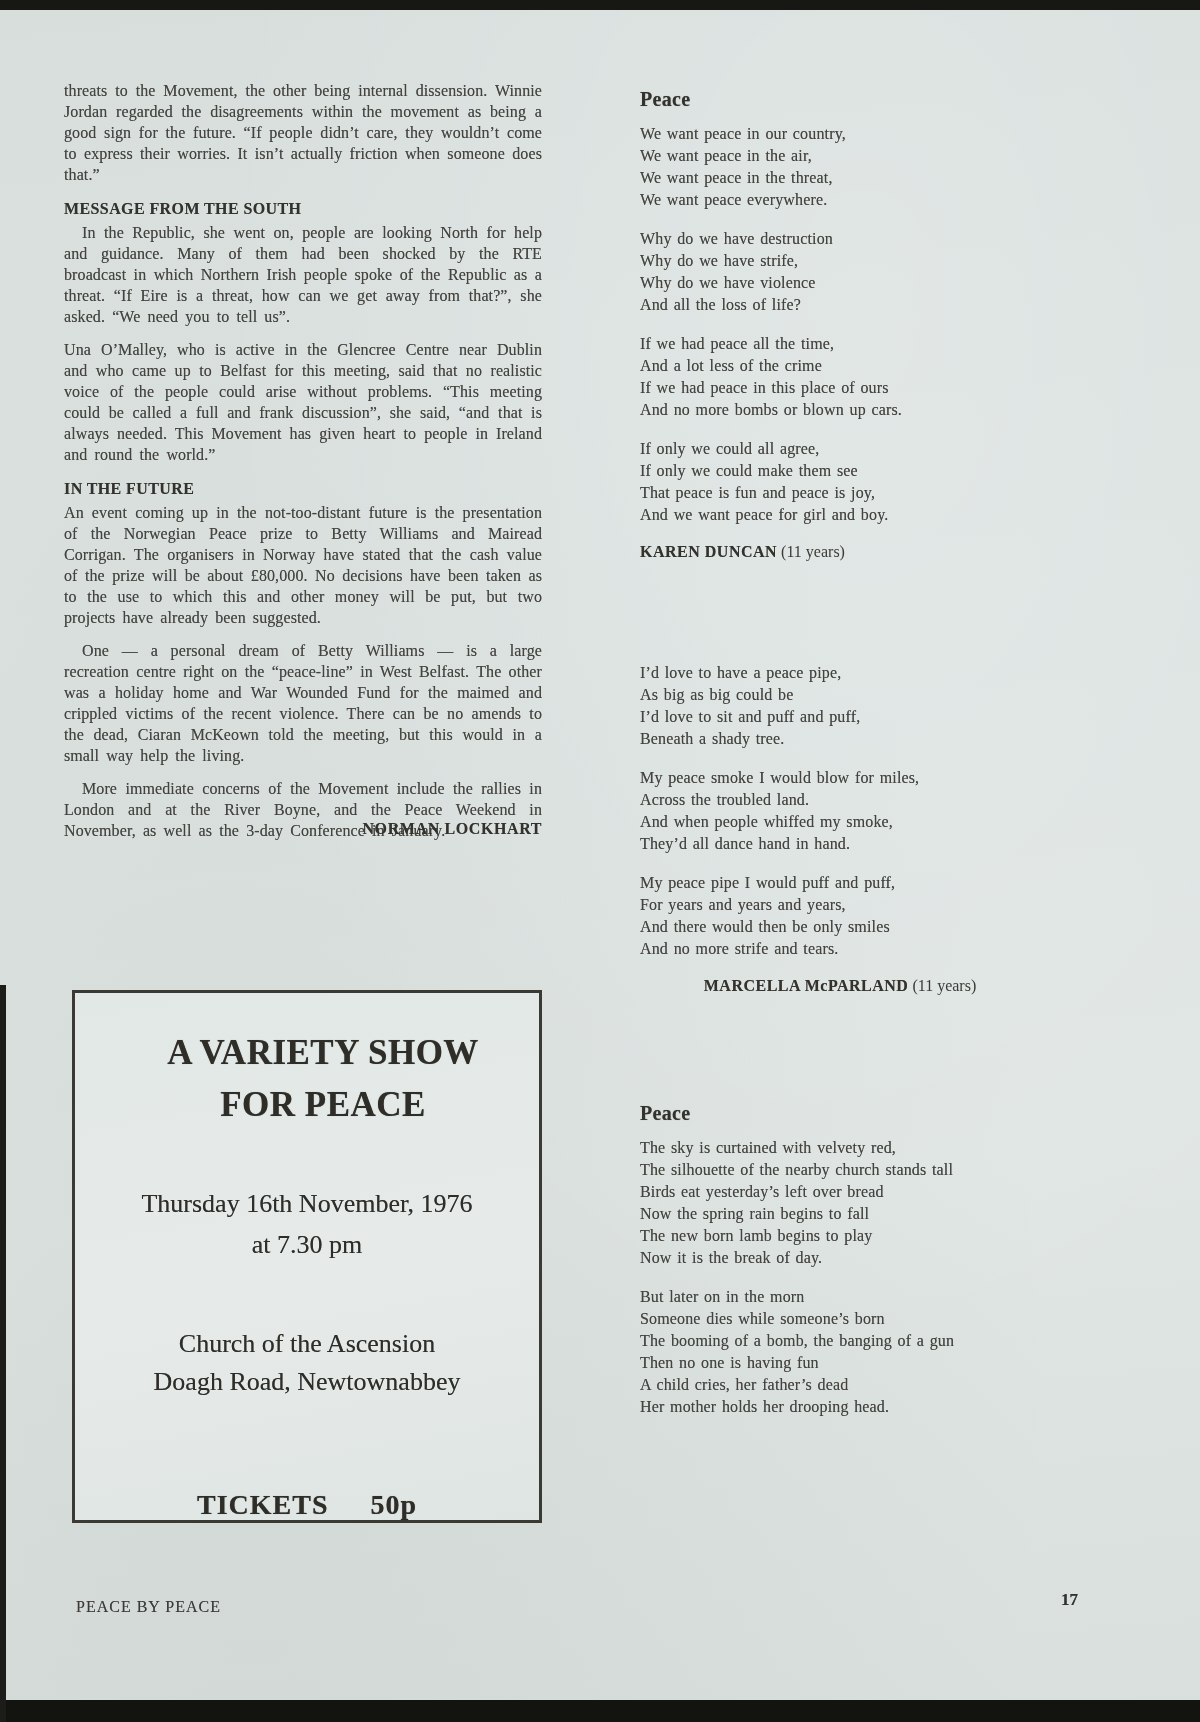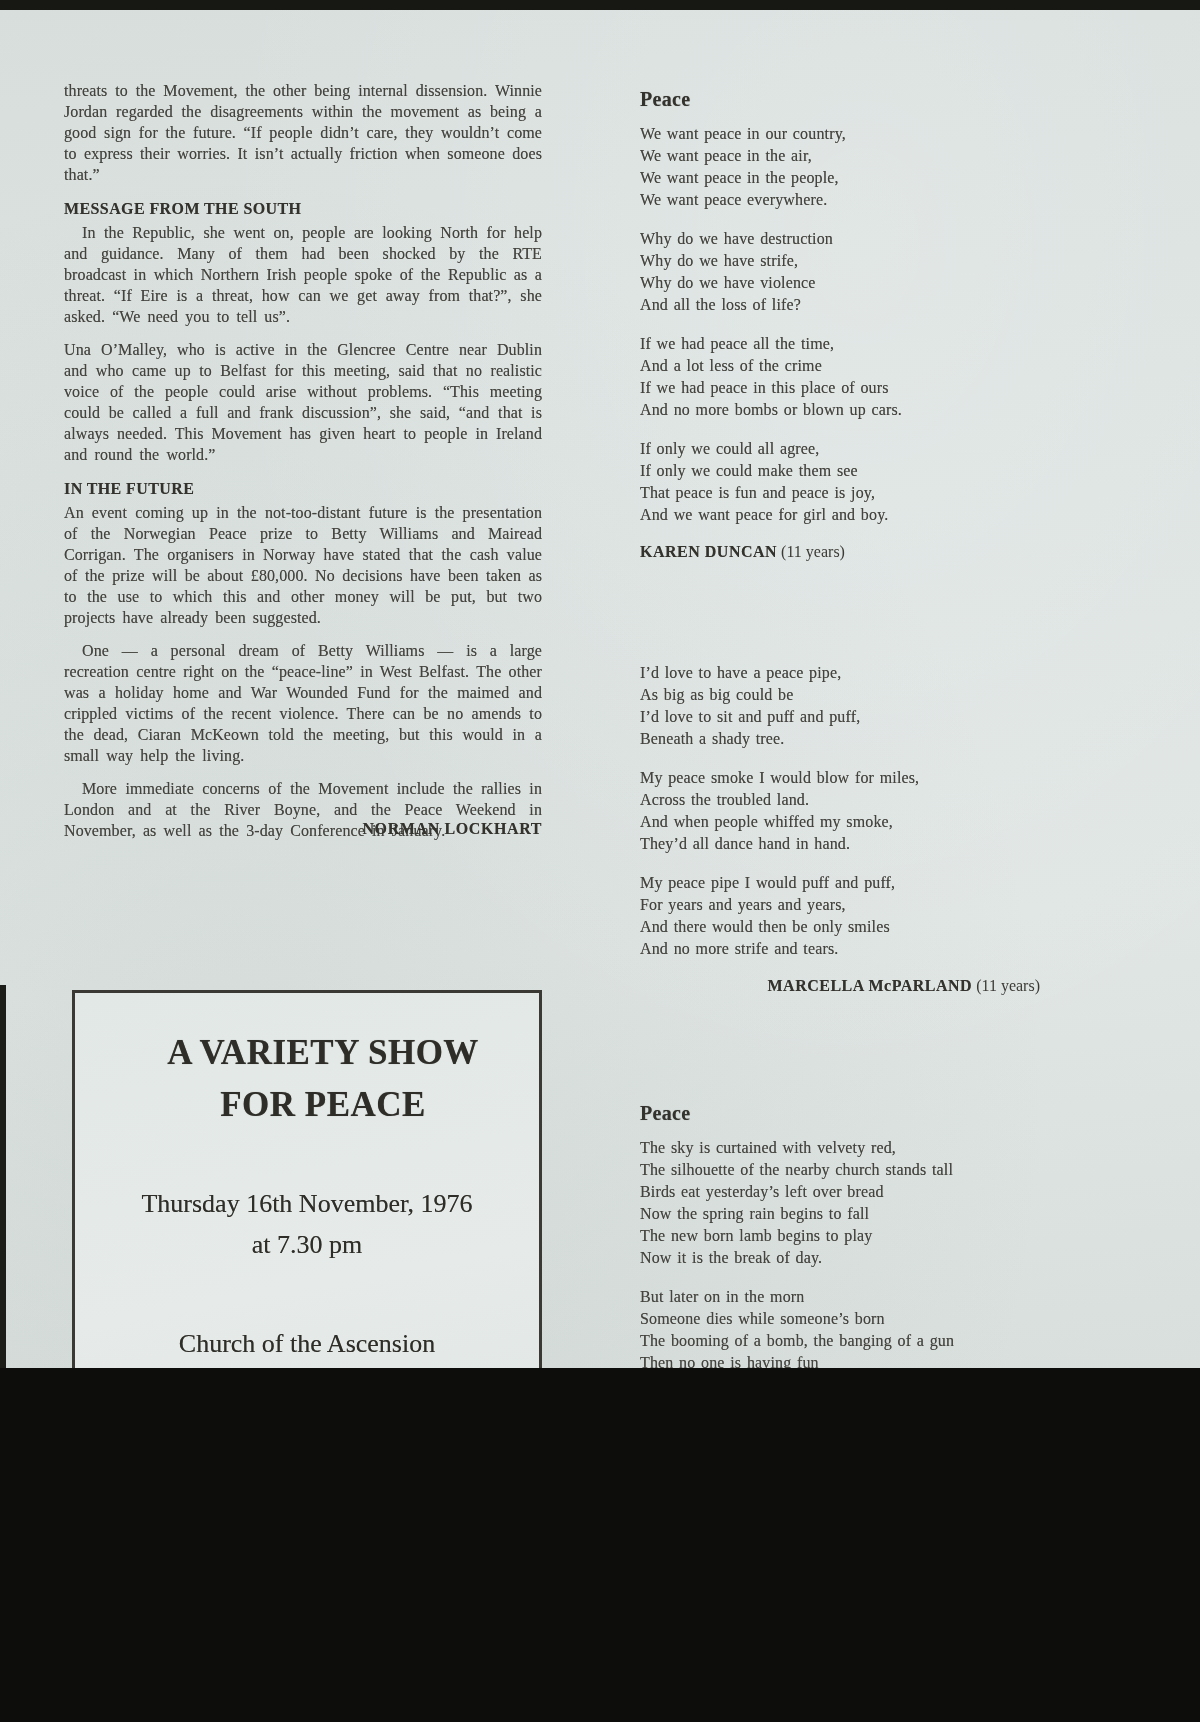--- a/index.html
+++ b/index.html
@@ -1,18 +1,18 @@
 <!DOCTYPE html>
 <html><head>
 <meta charset="utf-8">
 <style>
   html,body{margin:0;padding:0;background:#0d0d0b;}
   .page{
     position:relative;
-    width:1200px;height:1368px;
+    width:1200px;height:1722px;
     overflow:hidden;
     font-family:"Liberation Serif","DejaVu Serif",serif;
     color:#44433e;
     background:
       radial-gradient(ellipse at 72% 18%, rgba(255,255,255,0.20), rgba(255,255,255,0) 55%),
       radial-gradient(ellipse at 20% 80%, rgba(120,130,128,0.10), rgba(255,255,255,0) 60%),
       linear-gradient(175deg,#d7dedc 0%,#dce3e1 40%,#e0e6e4 68%,#d8dfdd 100%);
   }
   .scan-top{position:absolute;left:0;top:0;width:1200px;height:10px;background:#171714;}
   .scan-bottom{position:absolute;left:0;top:1700px;width:1200px;height:22px;background:#131310;}
@@ -66,21 +66,21 @@
     color:#33322d;letter-spacing:0.3px;text-shadow:0 0 0.7px rgba(51,50,45,0.5);
   }
   .stanza{
     margin:0 0 17px 0;font-size:16px;line-height:22px;white-space:pre-line;
     letter-spacing:0.15px;word-spacing:1.5px;
     text-shadow:0 0 0.6px rgba(68,67,62,0.55);
   }
   .poem-author{font-size:16px;margin-top:1px;color:#3b3a35;}
   .poem-author .author-name{font-weight:bold;color:#33322d;letter-spacing:0.5px;
     text-shadow:0 0 0.6px rgba(51,50,45,0.5);}
-  .poem-author.align-right{text-align:right;padding-right:42px;}
+  .poem-author.align-right{text-align:center;padding-right:42px;}
 
   
   .footer-left{
     position:absolute;left:76px;top:1598px;font-size:16px;letter-spacing:1px;
     color:#3b3a35;text-shadow:0 0 0.6px rgba(59,58,53,0.5);
   }
   .page-number{
     position:absolute;left:1061px;top:1590px;font-size:17px;font-weight:bold;
     color:#33322d;text-shadow:0 0 0.6px rgba(51,50,45,0.5);
   }
@@ -126,21 +126,21 @@
       <span>TICKETS</span><span class="price">50p</span>
     </div>
   </div>
 
   <div class="col-right">
 
     <section class="poem poem-1">
       <h2 class="poem-title">Peace</h2>
       <p class="stanza">We want peace in our country,
 We want peace in the air,
-We want peace in the people,
+We want peace in the threat,
 We want peace everywhere.</p>
       <p class="stanza">Why do we have destruction
 Why do we have strife,
 Why do we have violence
 And all the loss of life?</p>
       <p class="stanza">If we had peace all the time,
 And a lot less of the crime
 If we had peace in this place of ours
 And no more bombs or blown up cars.</p>
       <p class="stanza">If only we could all agree,

